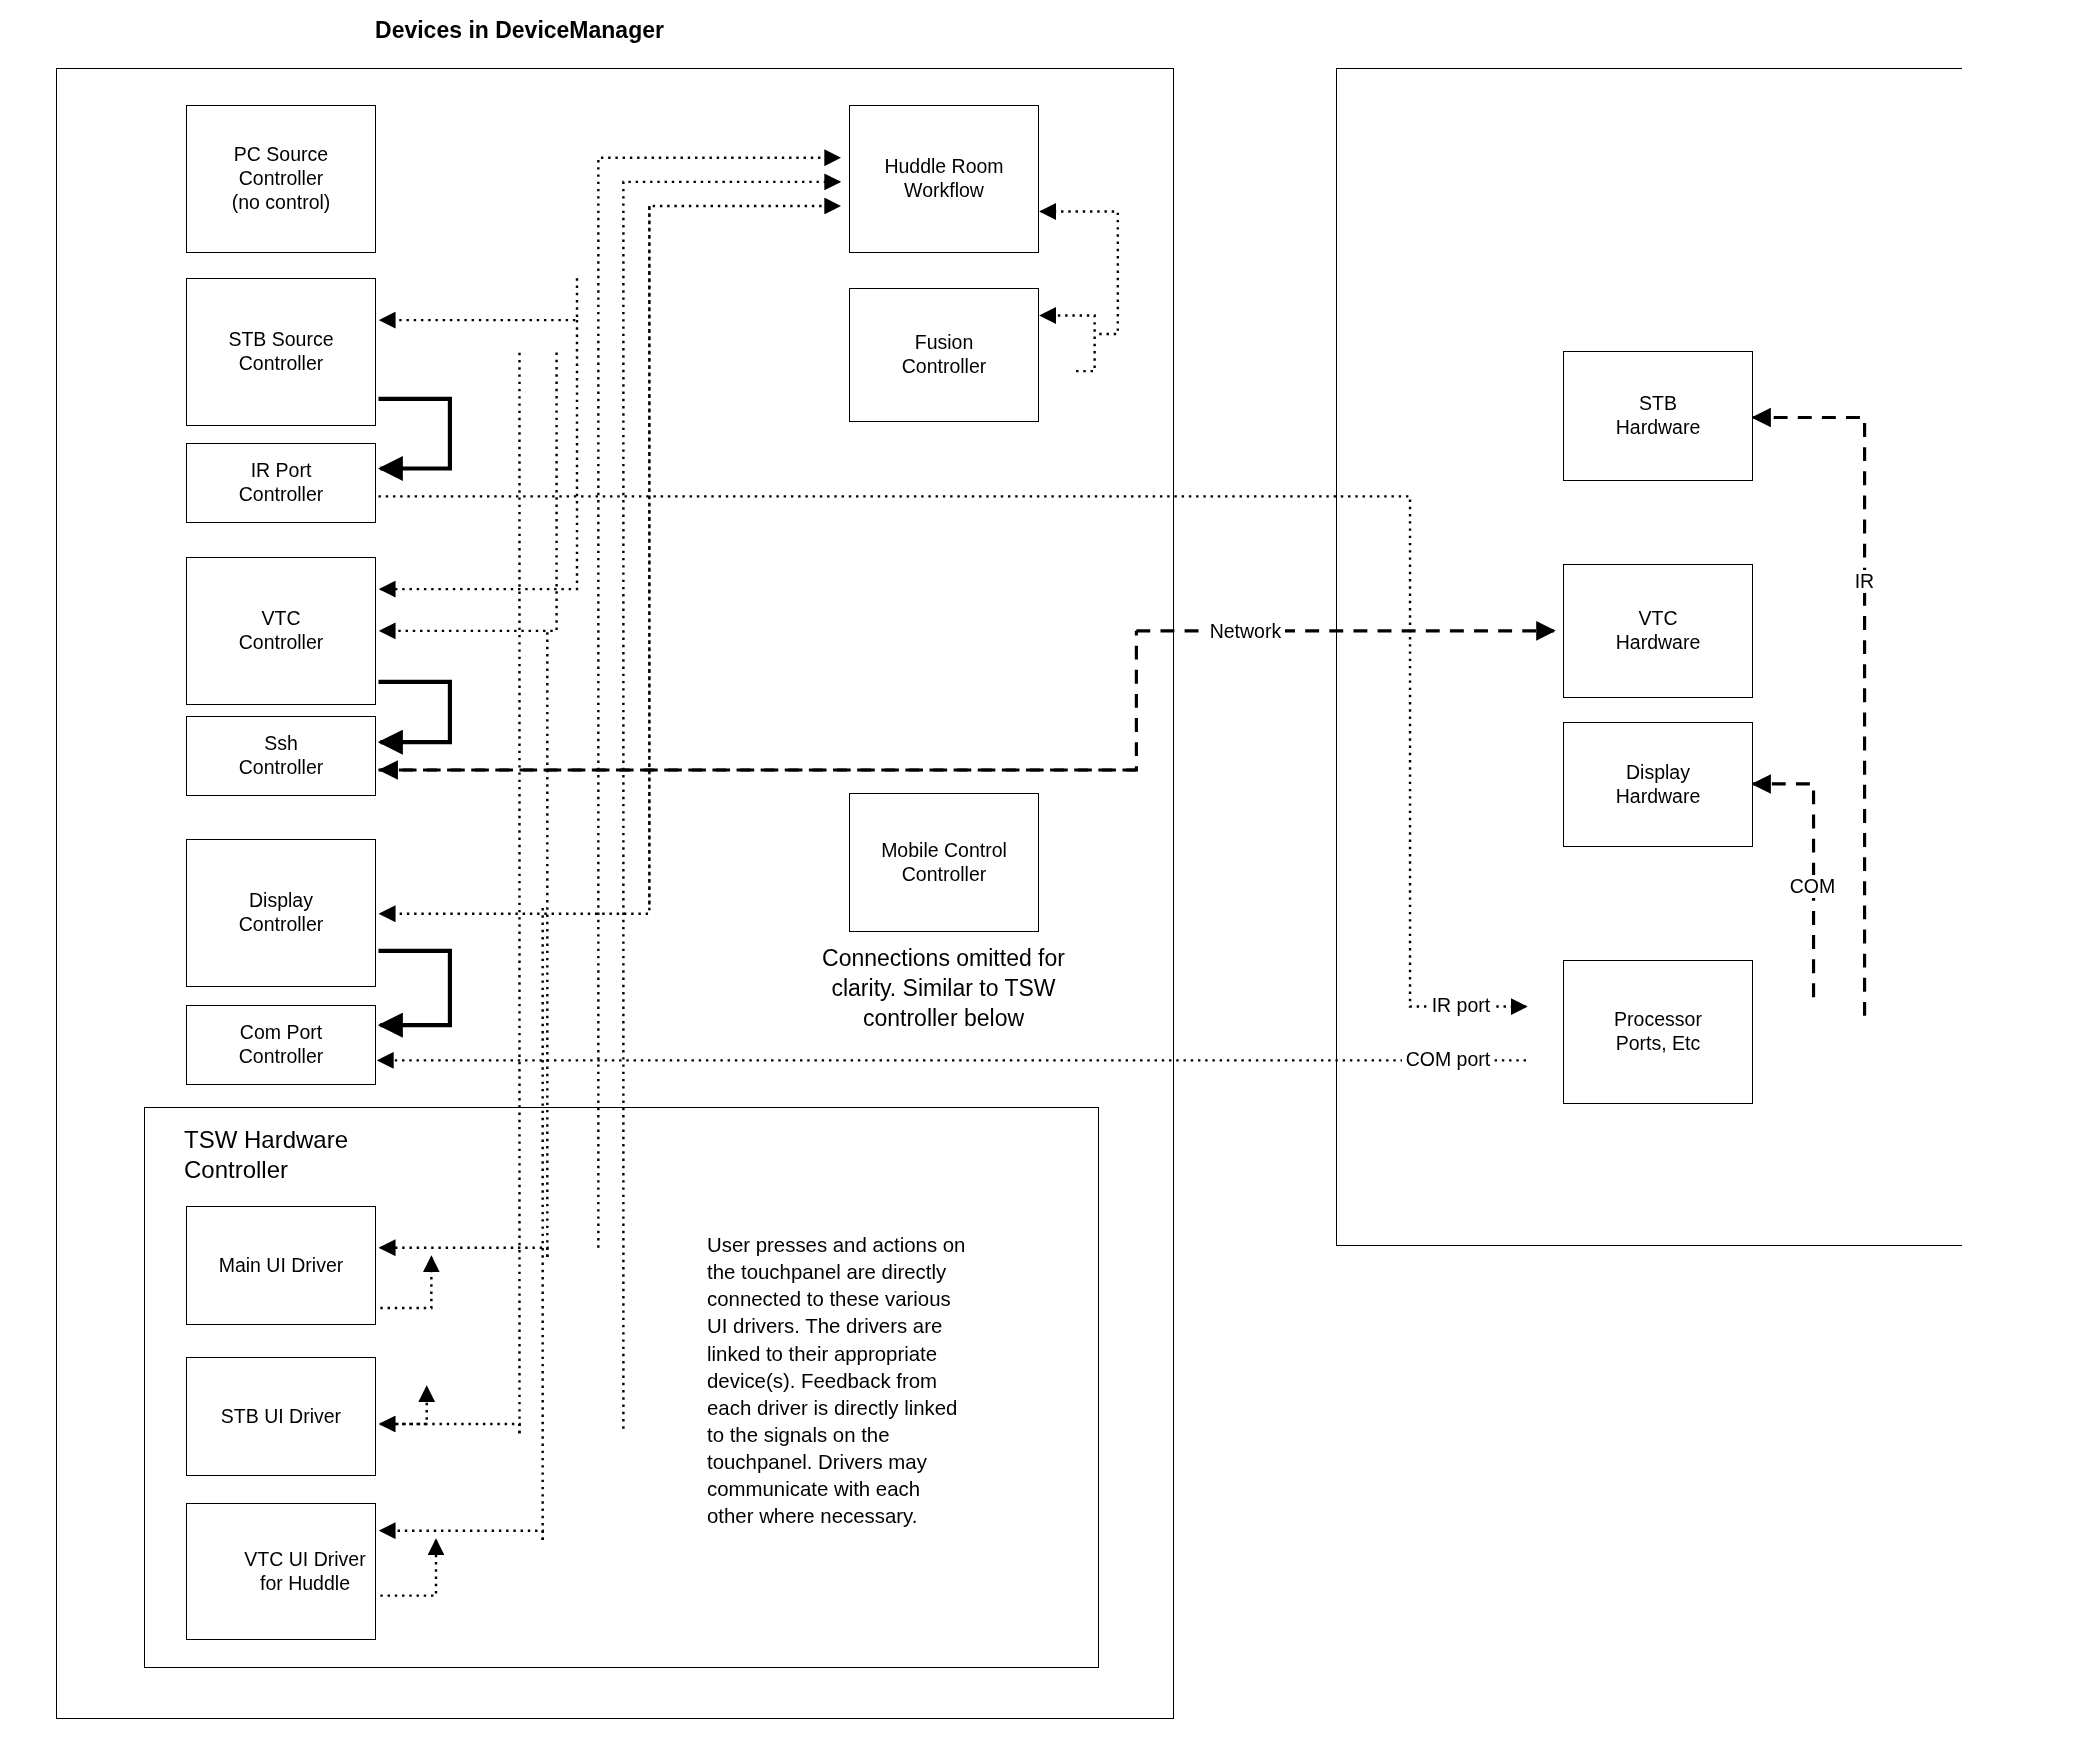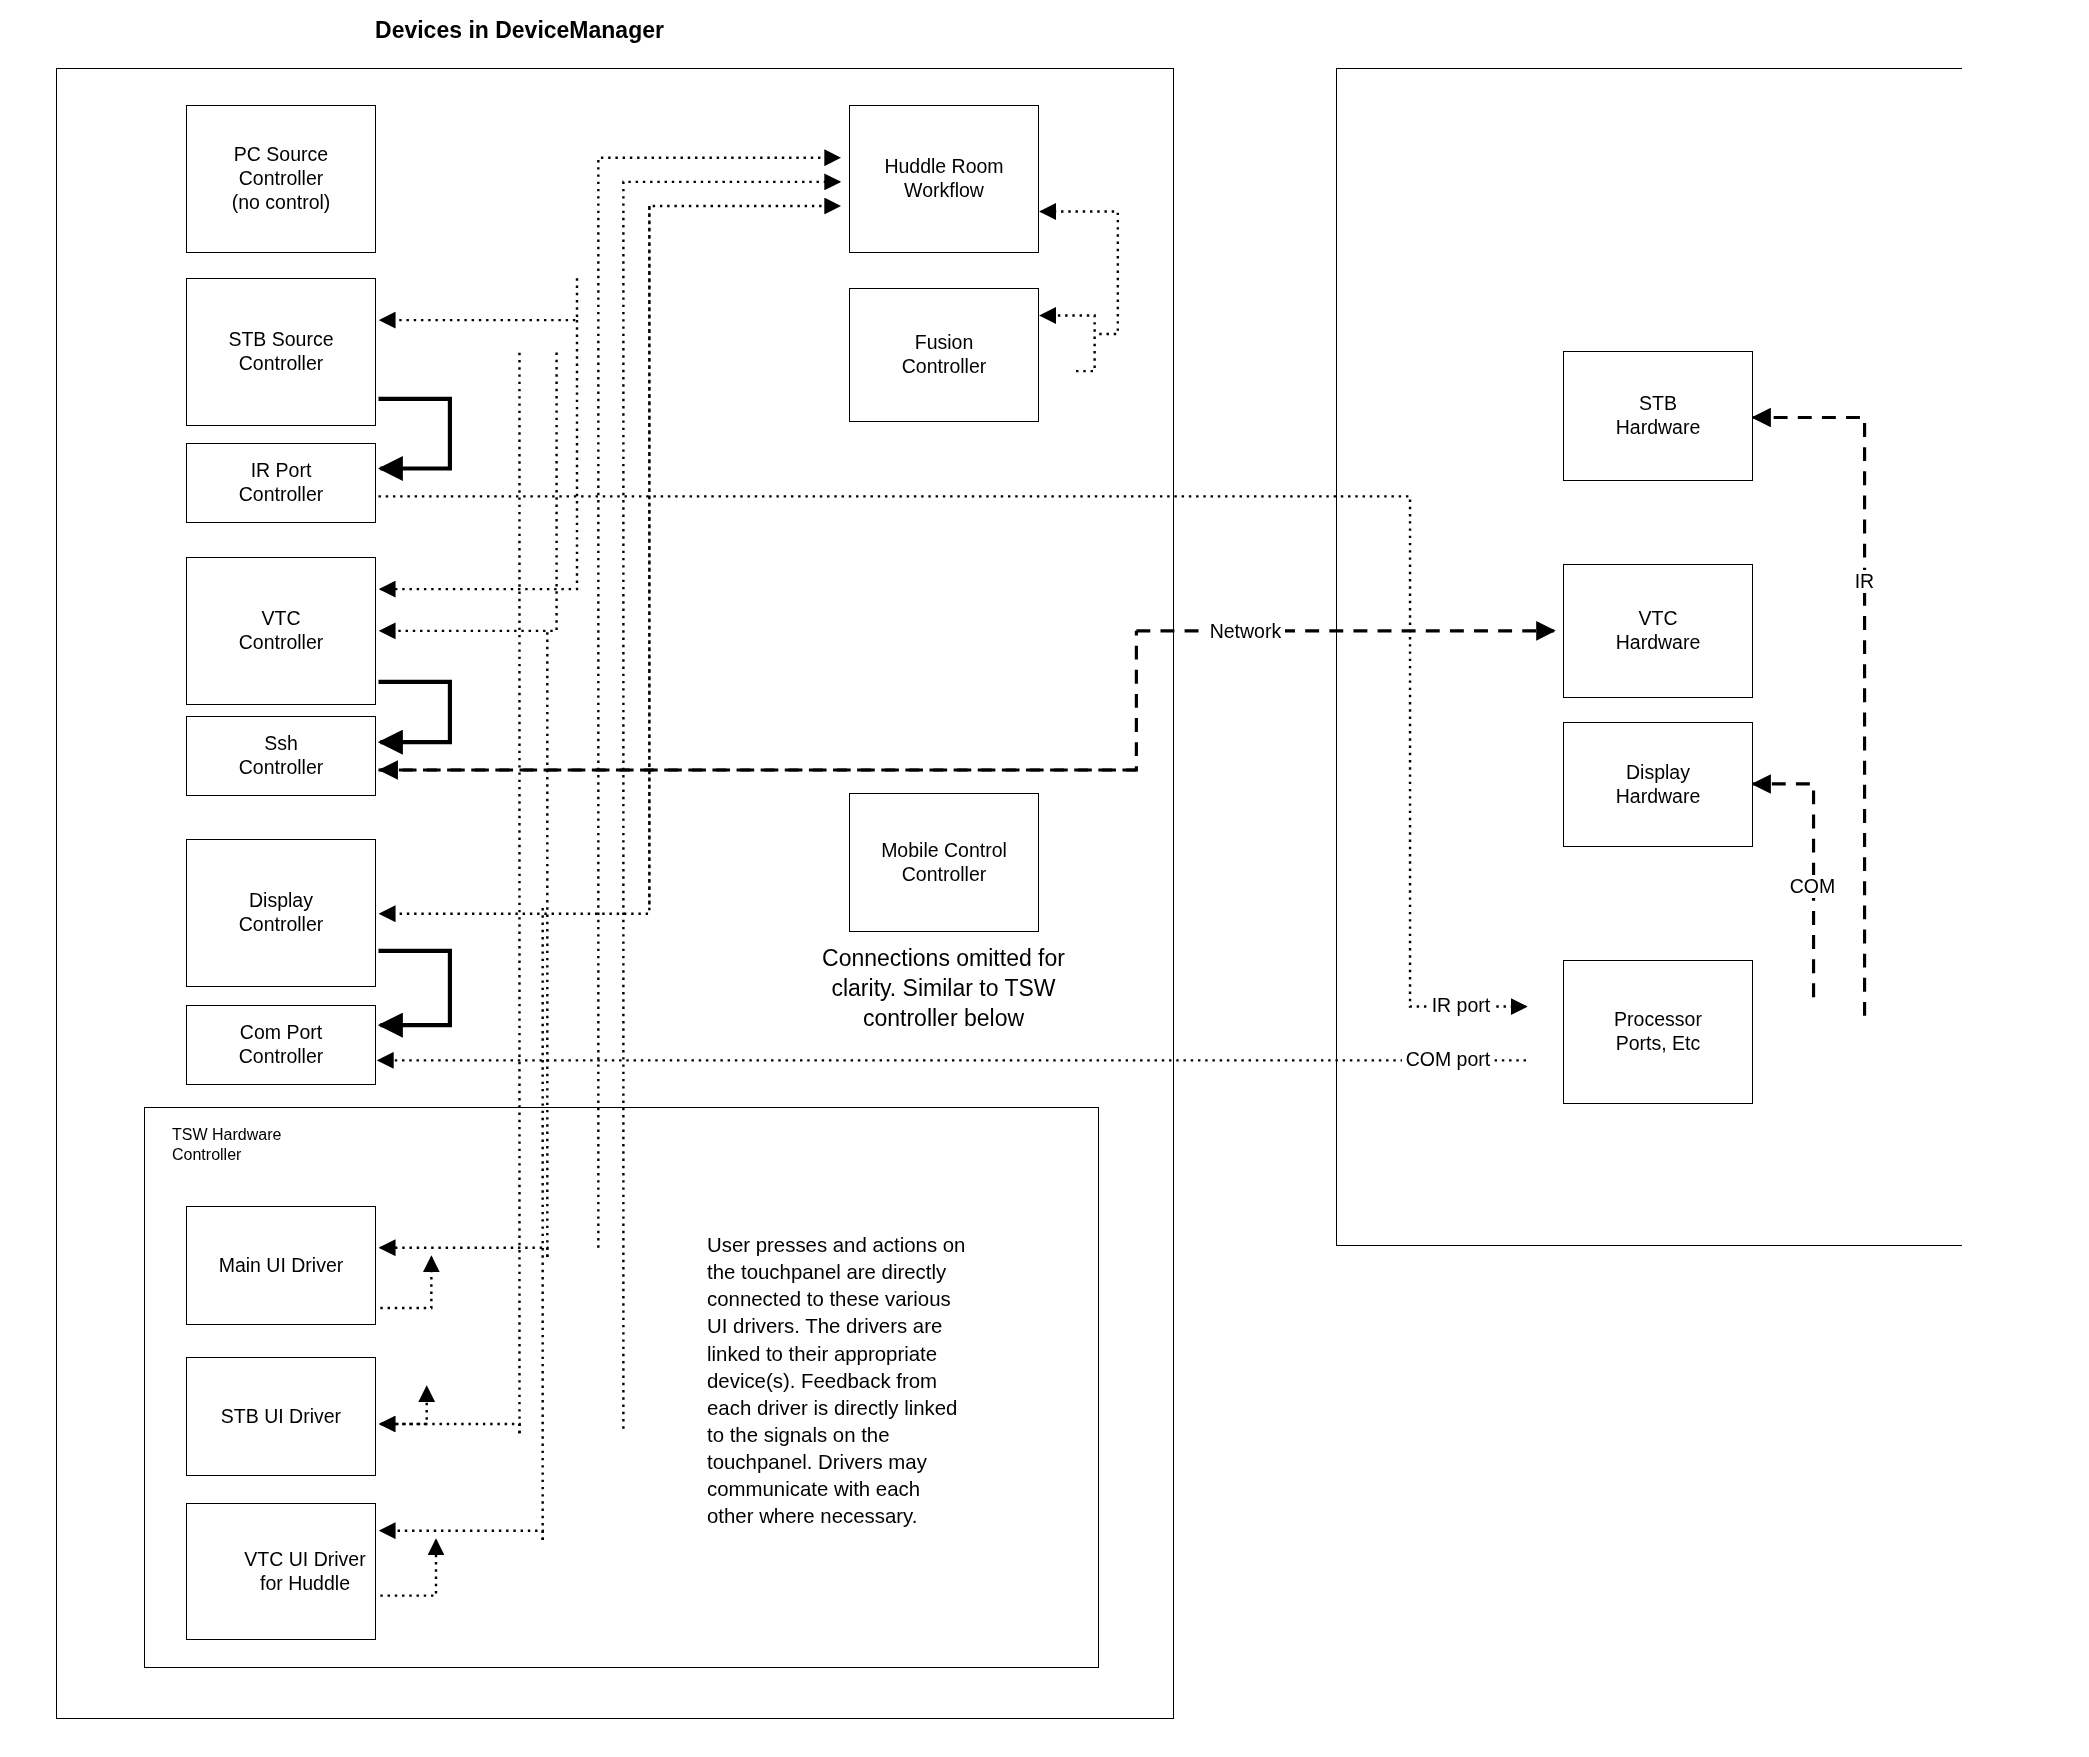--- a/index.html
+++ b/index.html
@@ -39,24 +39,25 @@
     align-items: center;
     justify-content: center;
     text-align: center;
     font-size: 19.5px;
     line-height: 1.22;
     white-space: pre-line;
     z-index: 5;
   }
   .grouplabel {
     position: absolute;
-    font-size: 16px;
+    font-size: 24px;
     line-height: 1.25;
     white-space: pre-line;
     z-index: 6;
+    margin-left: 12px;
   }
   .note {
     position: absolute;
     font-size: 23px;
     line-height: 1.3;
     text-align: center;
     white-space: pre-line;
     z-index: 6;
   }
   .note-left {

